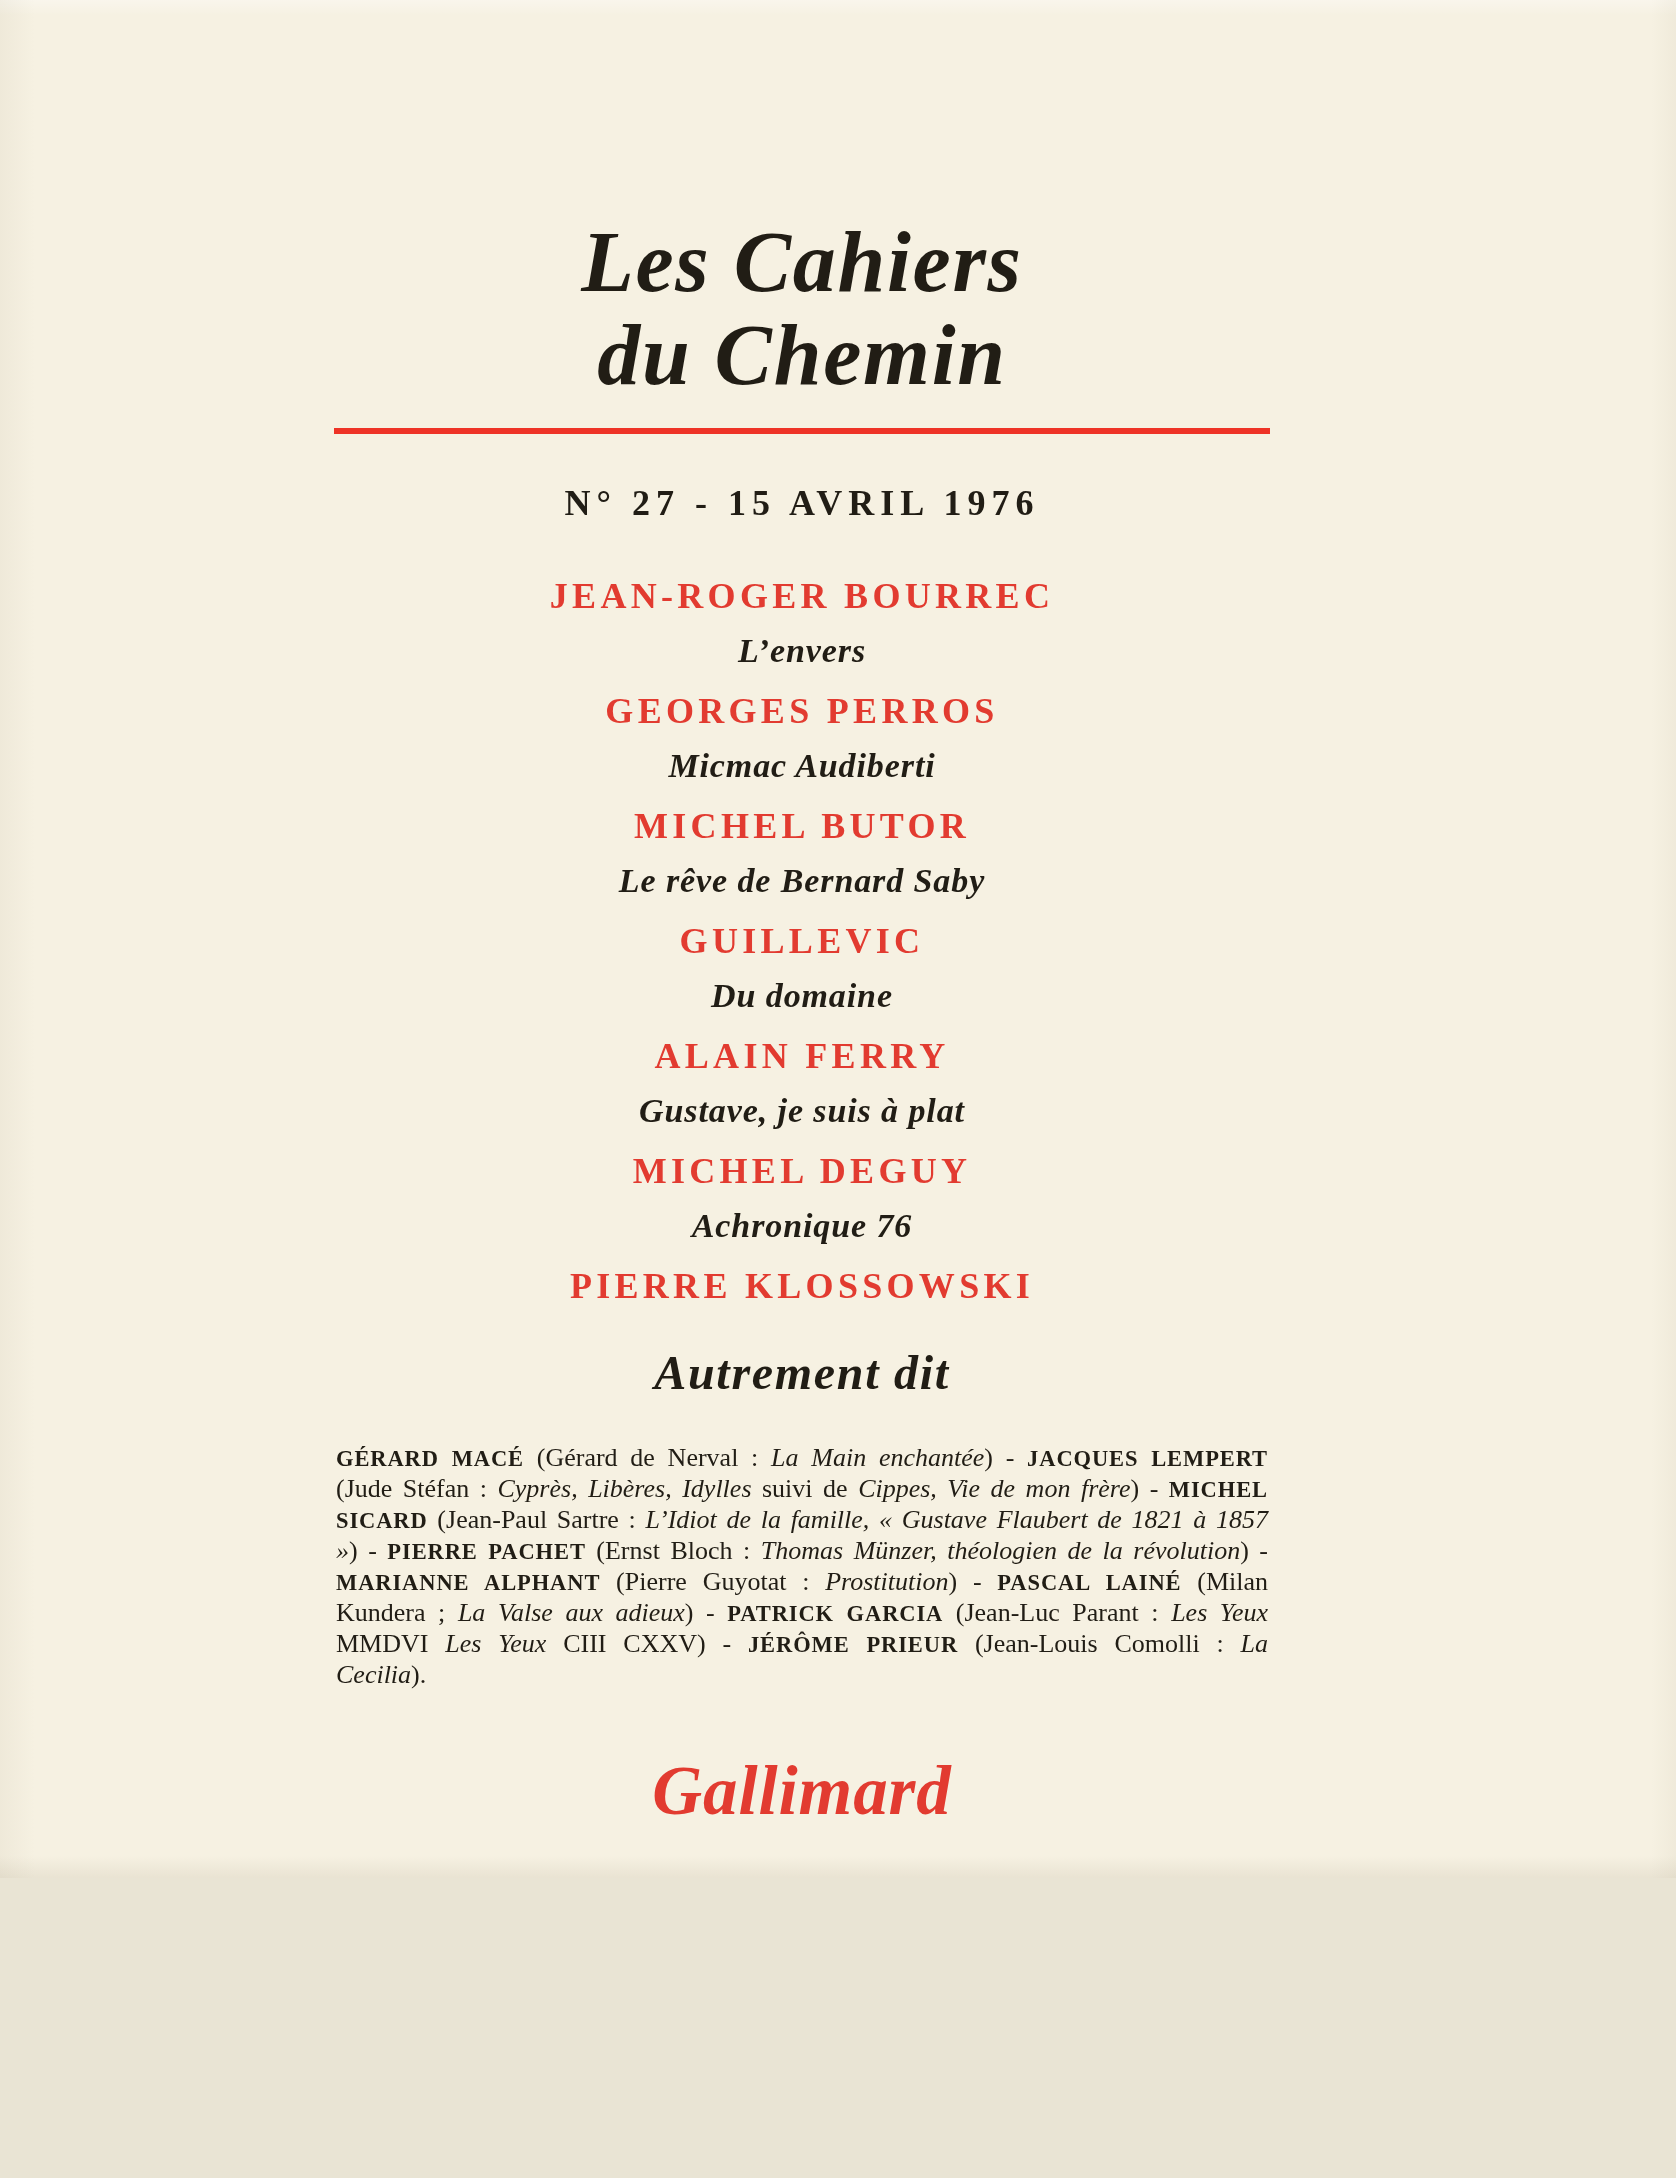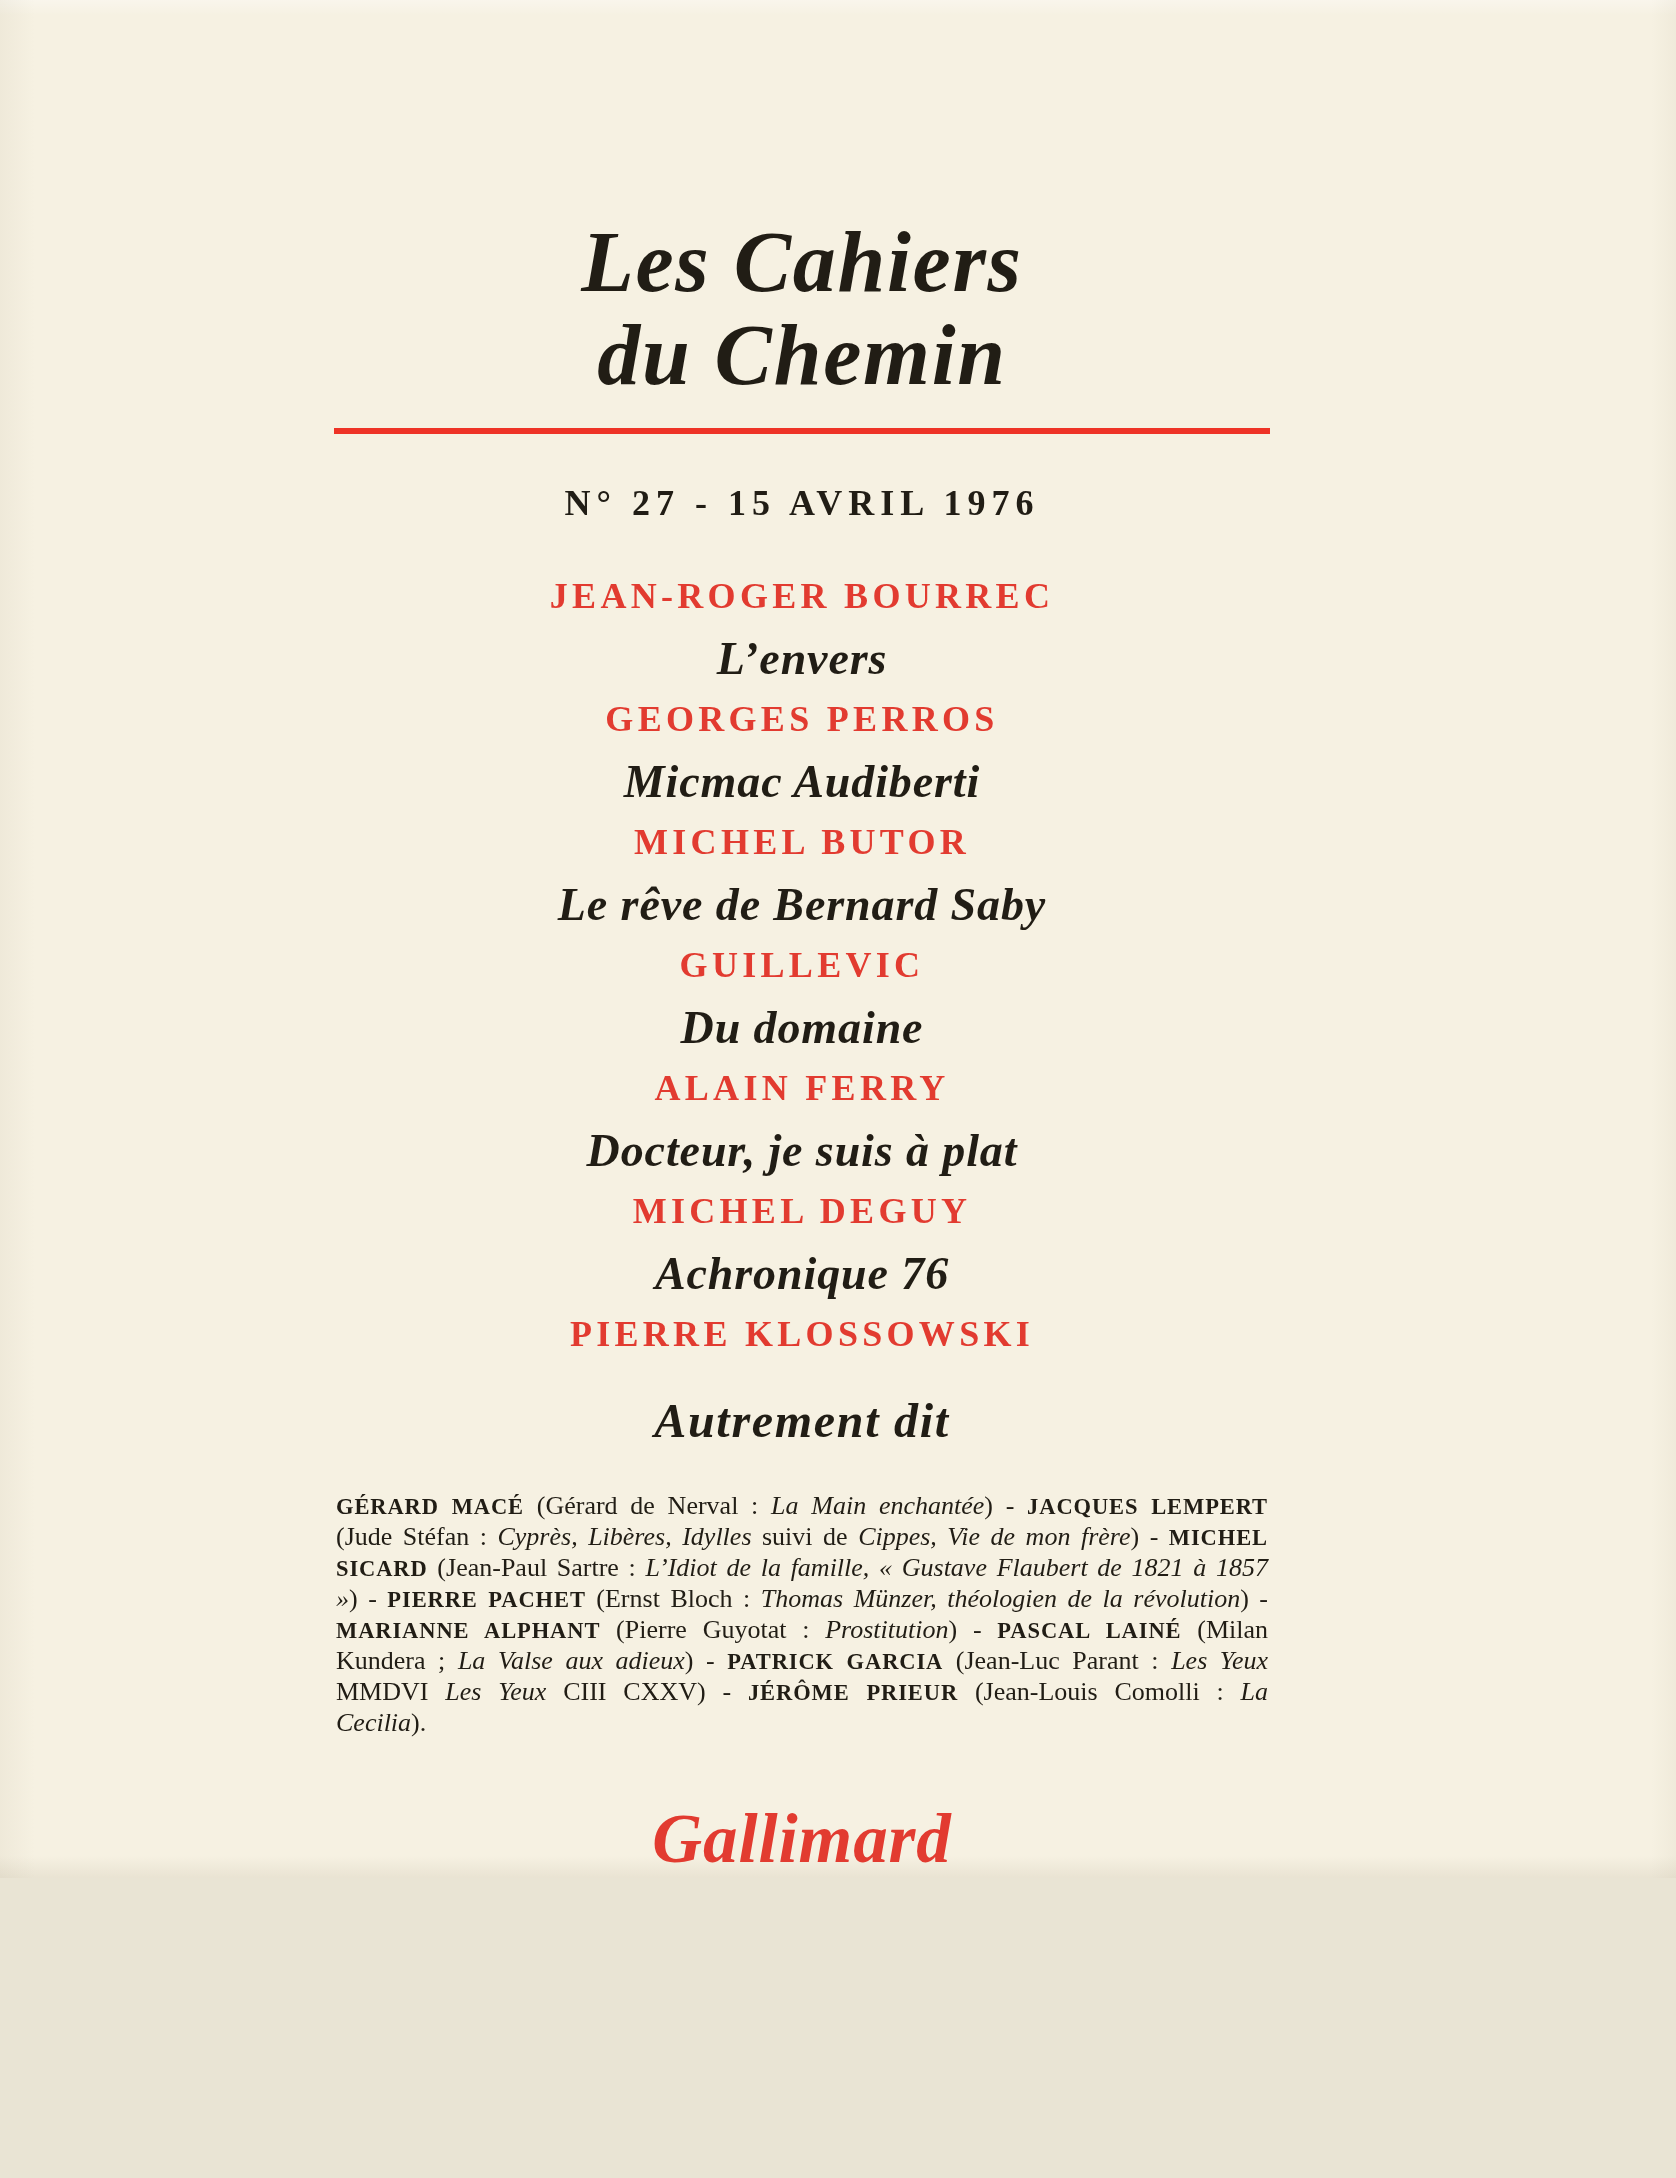--- a/index.html
+++ b/index.html
@@ -69,22 +69,22 @@
   }
   .toc-entry{margin-bottom:25px;}
   .toc-author{
     font-size:36px;
     line-height:36px;
     font-weight:bold;
     letter-spacing:4.3px;
     color:var(--accent-red,#e23b30);
   }
   .toc-title{
-    margin-top:28px;
-    font-size:46px;
+    margin-top:20px;
+    font-size:34px;
     line-height:34px;
     font-weight:bold;
     font-style:italic;
     letter-spacing:0.9px;
     color:var(--ink,#211d15);
   }
   .section-heading{
     margin:45px 0 0 0;
     font-size:48px;
     line-height:48px;
@@ -155,21 +155,21 @@
       <div class="toc-entry">
         <div class="toc-author">MICHEL BUTOR</div>
         <div class="toc-title">Le rêve de Bernard Saby</div>
       </div>
       <div class="toc-entry">
         <div class="toc-author">GUILLEVIC</div>
         <div class="toc-title">Du domaine</div>
       </div>
       <div class="toc-entry">
         <div class="toc-author">ALAIN FERRY</div>
-        <div class="toc-title">Docteur, je suis à plat</div>
+        <div class="toc-title">Gustave, je suis à plat</div>
       </div>
       <div class="toc-entry">
         <div class="toc-author">MICHEL DEGUY</div>
         <div class="toc-title">Achronique 76</div>
       </div>
       <div class="toc-entry">
         <div class="toc-author">PIERRE KLOSSOWSKI</div>
       </div>
     </div>
 

